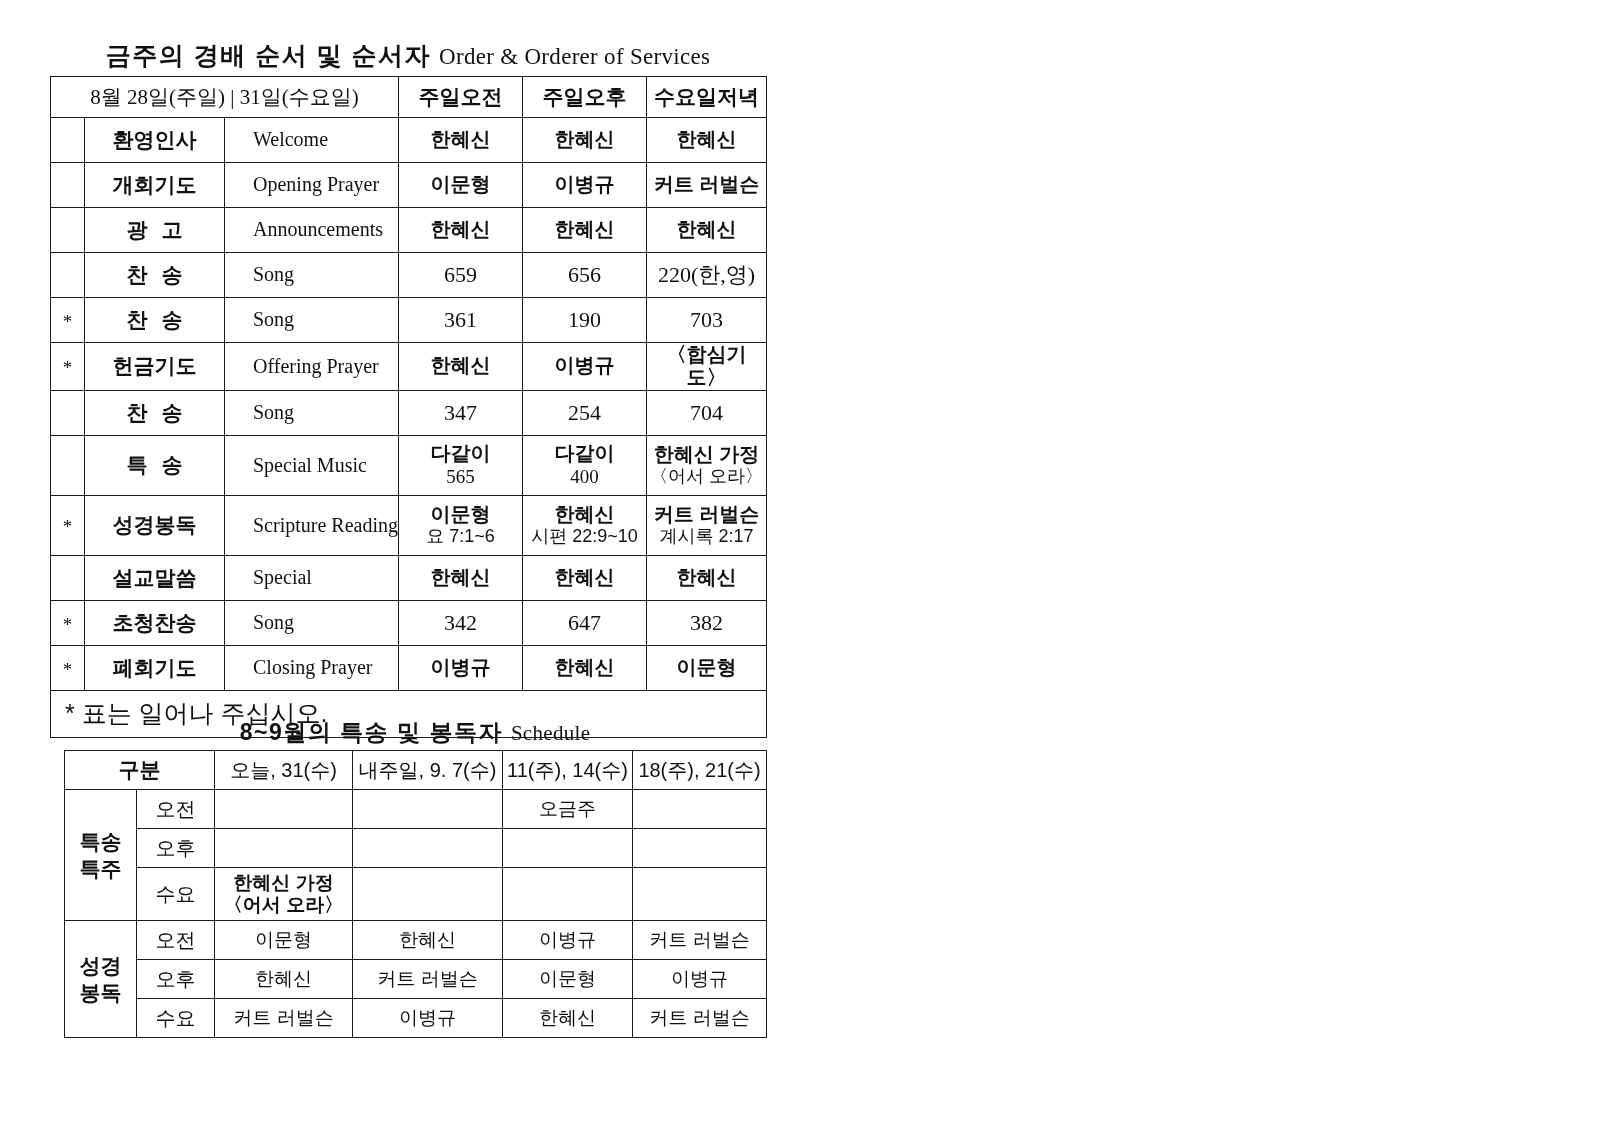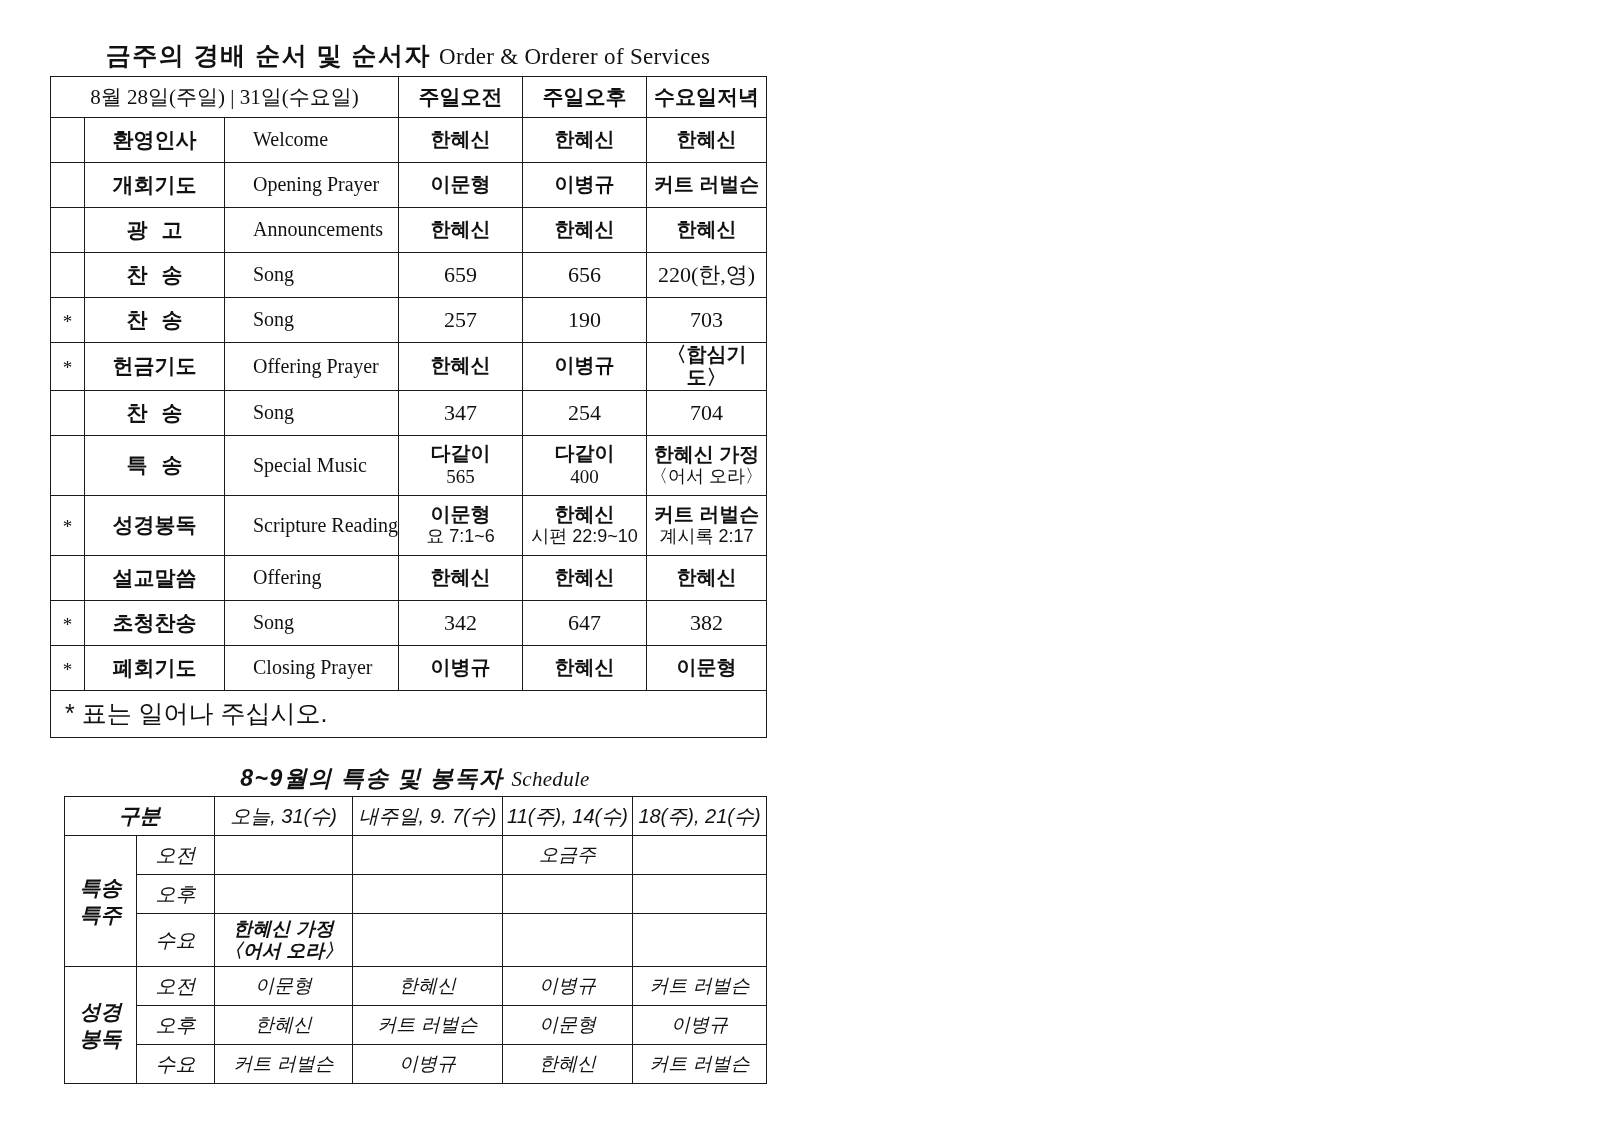--- a/index.html
+++ b/index.html
@@ -155,23 +155,22 @@
     height: 34px;
     font-family: "Liberation Sans", "DejaVu Sans", sans-serif;
     font-weight: 400;
     font-size: 25px;
   }
 
   
   #sched-wrap {
     position: absolute;
     left: 64px;
-    top: 766px;
+    top: 720px;
     width: 702px;
-    font-style: italic;
   }
   #sched-title { margin-bottom: 5px; }
   #sched-title .ko { font-size: 23px; }
   #sched-title .en { font-size: 21px; }
 
   table#sched-table { width: 702px; }
   table#sched-table .s-grp  { width: 72px; }
   table#sched-table .s-sub  { width: 78px; }
   table#sched-table .s-c1   { width: 138px; }
   table#sched-table .s-c2   { width: 150px; }
@@ -268,21 +267,21 @@
               <td class="ko-item dotted-b spaced">찬송</td>
               <td class="en-item dotted-b">Song</td>
               <td class="val num dotted-b"><span>659</span></td>
               <td class="val num dotted-b"><span>656</span></td>
               <td class="val num dotted-b"><span>220(한,영)</span></td>
             </tr>
             <tr>
               <td class="star dotted-b">*</td>
               <td class="ko-item dotted-b spaced">찬송</td>
               <td class="en-item dotted-b">Song</td>
-              <td class="val num dotted-b"><span>257</span></td>
+              <td class="val num dotted-b"><span>361</span></td>
               <td class="val num dotted-b"><span>190</span></td>
               <td class="val num dotted-b"><span>703</span></td>
             </tr>
             <tr>
               <td class="star dotted-b">*</td>
               <td class="ko-item dotted-b">헌금기도</td>
               <td class="en-item dotted-b">Offering Prayer</td>
               <td class="val dotted-b"><span>한혜신</span></td>
               <td class="val dotted-b"><span>이병규</span></td>
               <td class="val dotted-b"><span>〈합심기도〉</span></td>
@@ -307,21 +306,21 @@
               <td class="star dotted-b two-line">*</td>
               <td class="ko-item dotted-b two-line">성경봉독</td>
               <td class="en-item dotted-b two-line">Scripture Reading</td>
               <td class="val dotted-b two-line"><span>이문형</span><span class="sub-ko">요 7:1~6</span></td>
               <td class="val dotted-b two-line"><span>한혜신</span><span class="sub-ko">시편 22:9~10</span></td>
               <td class="val dotted-b two-line"><span>커트 러벌슨</span><span class="sub-ko">계시록 2:17</span></td>
             </tr>
             <tr>
               <td class="star dotted-b"></td>
               <td class="ko-item dotted-b">설교말씀</td>
-              <td class="en-item dotted-b">Offering</td>
+              <td class="en-item dotted-b">Special</td>
               <td class="val dotted-b"><span>한혜신</span></td>
               <td class="val dotted-b"><span>한혜신</span></td>
               <td class="val dotted-b"><span>한혜신</span></td>
             </tr>
             <tr>
               <td class="star dotted-b">*</td>
               <td class="ko-item dotted-b">초청찬송</td>
               <td class="en-item dotted-b">Song</td>
               <td class="val num dotted-b"><span>342</span></td>
               <td class="val num dotted-b"><span>647</span></td>

